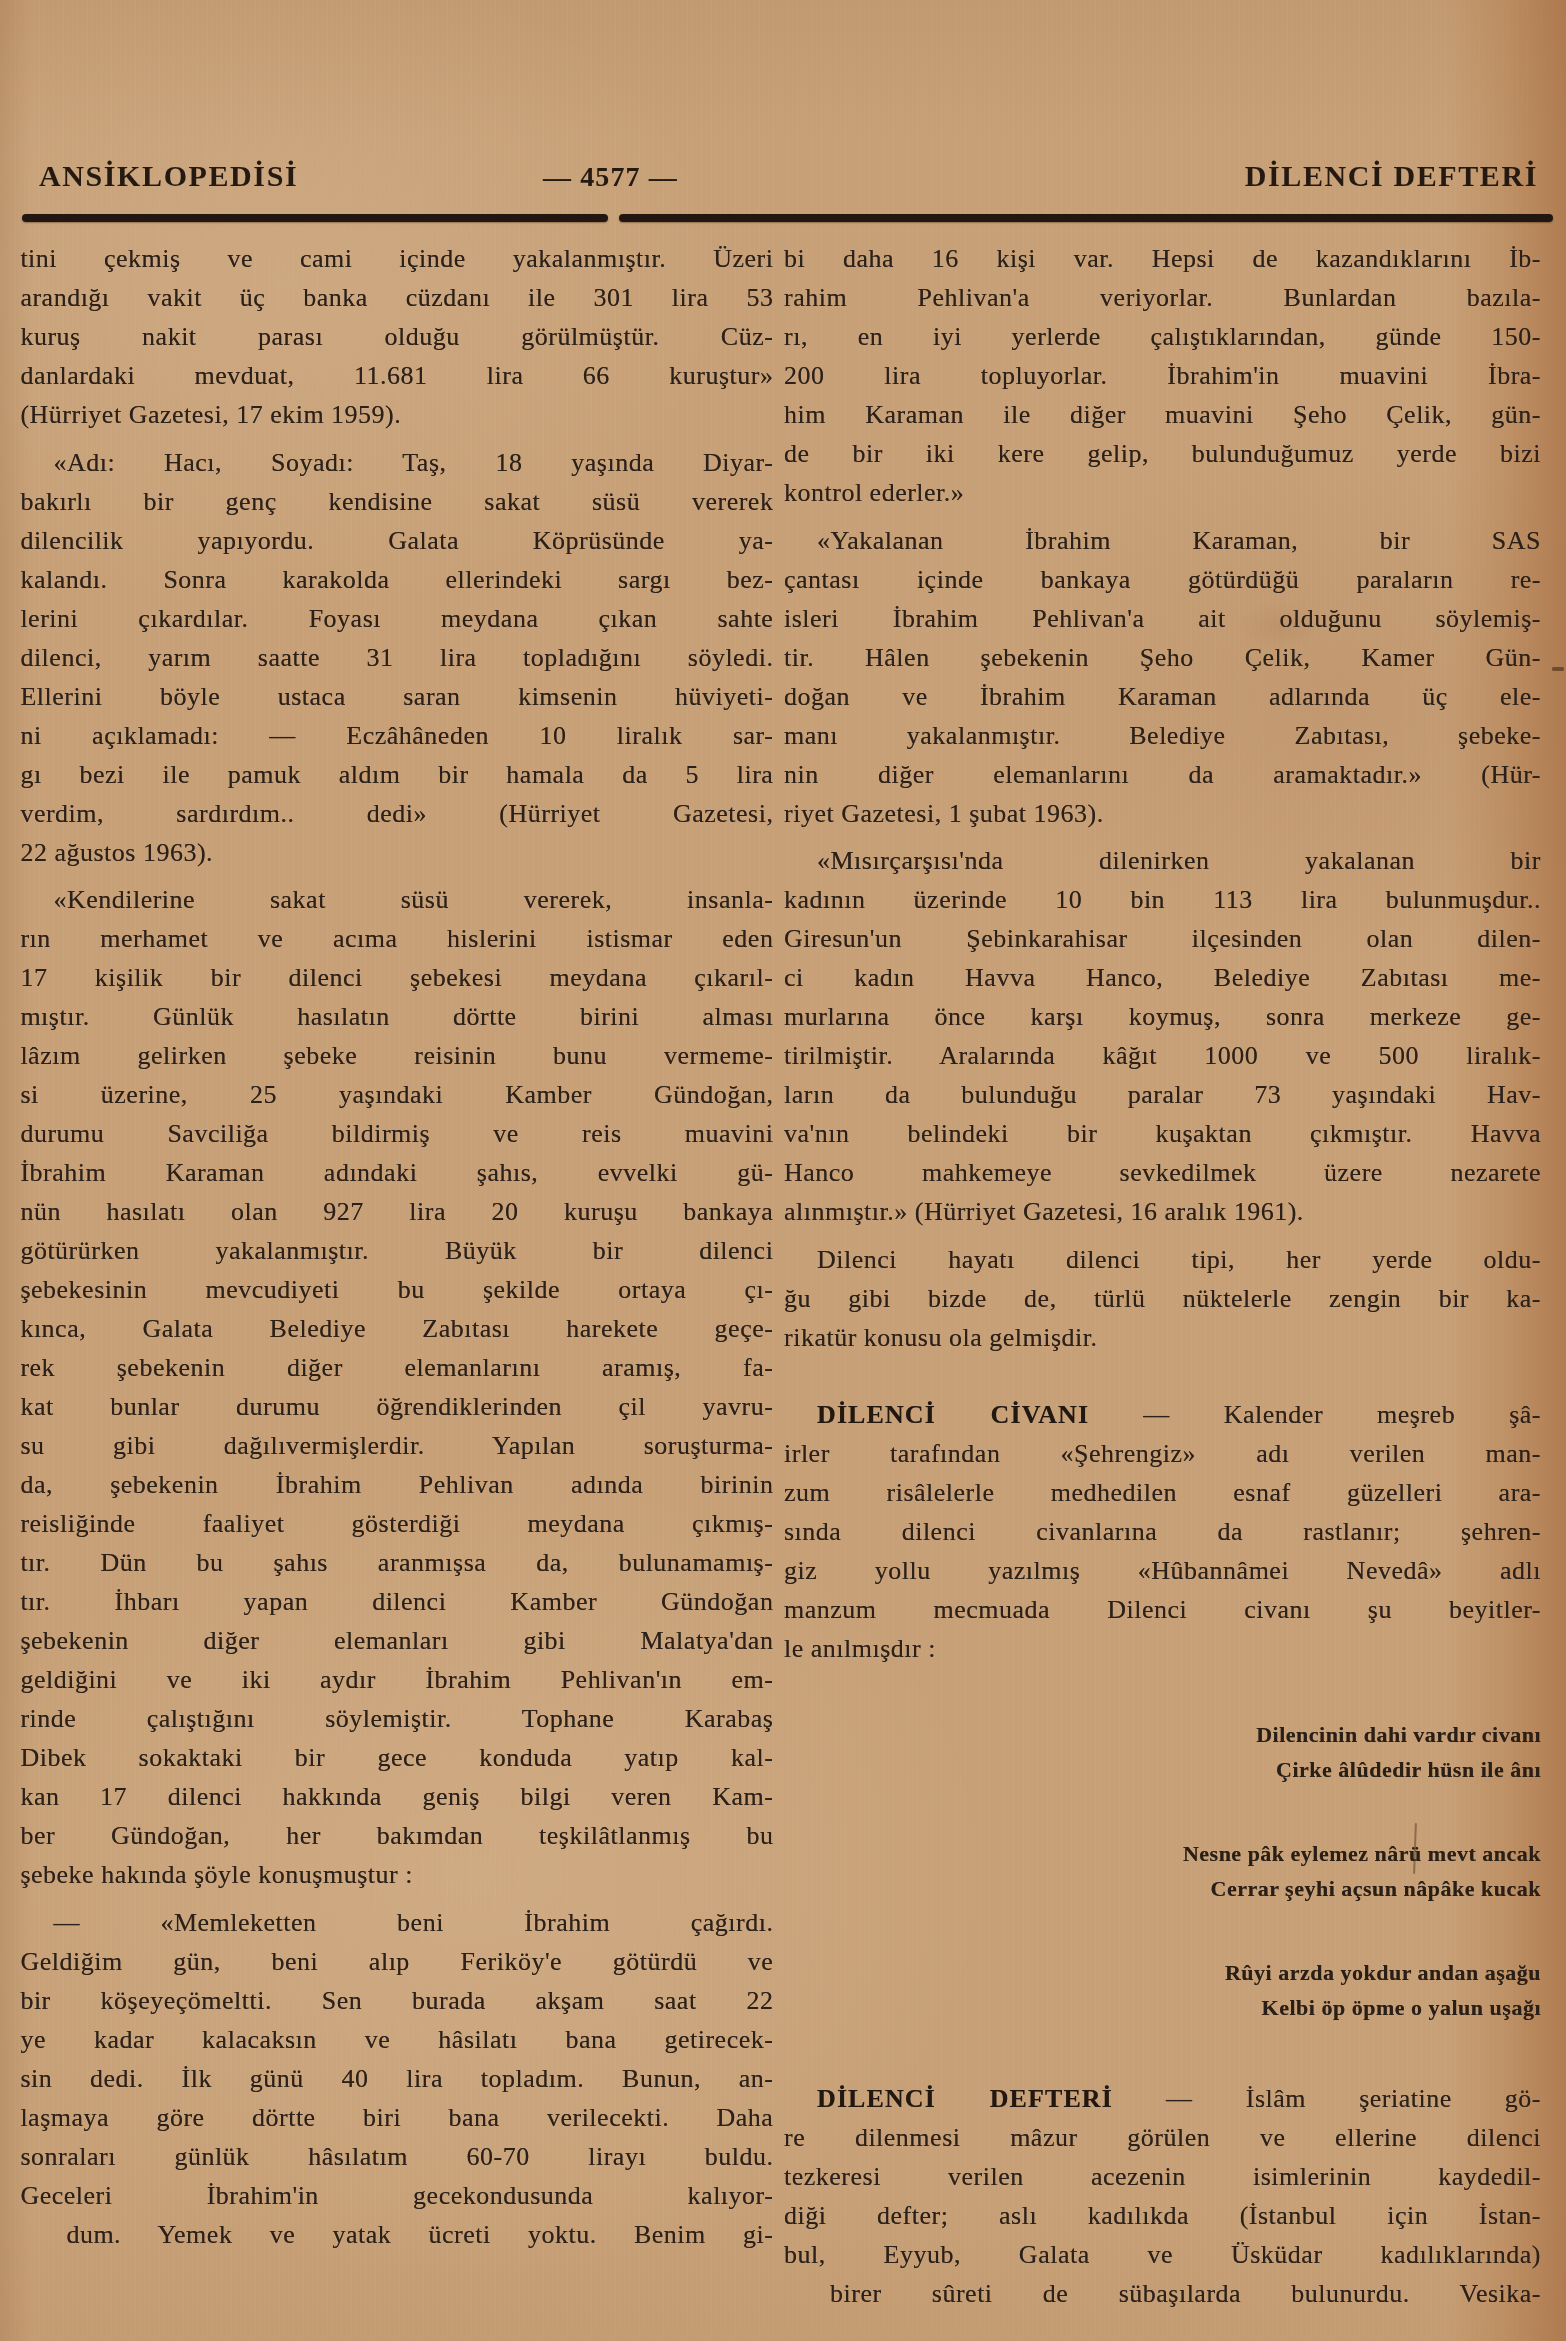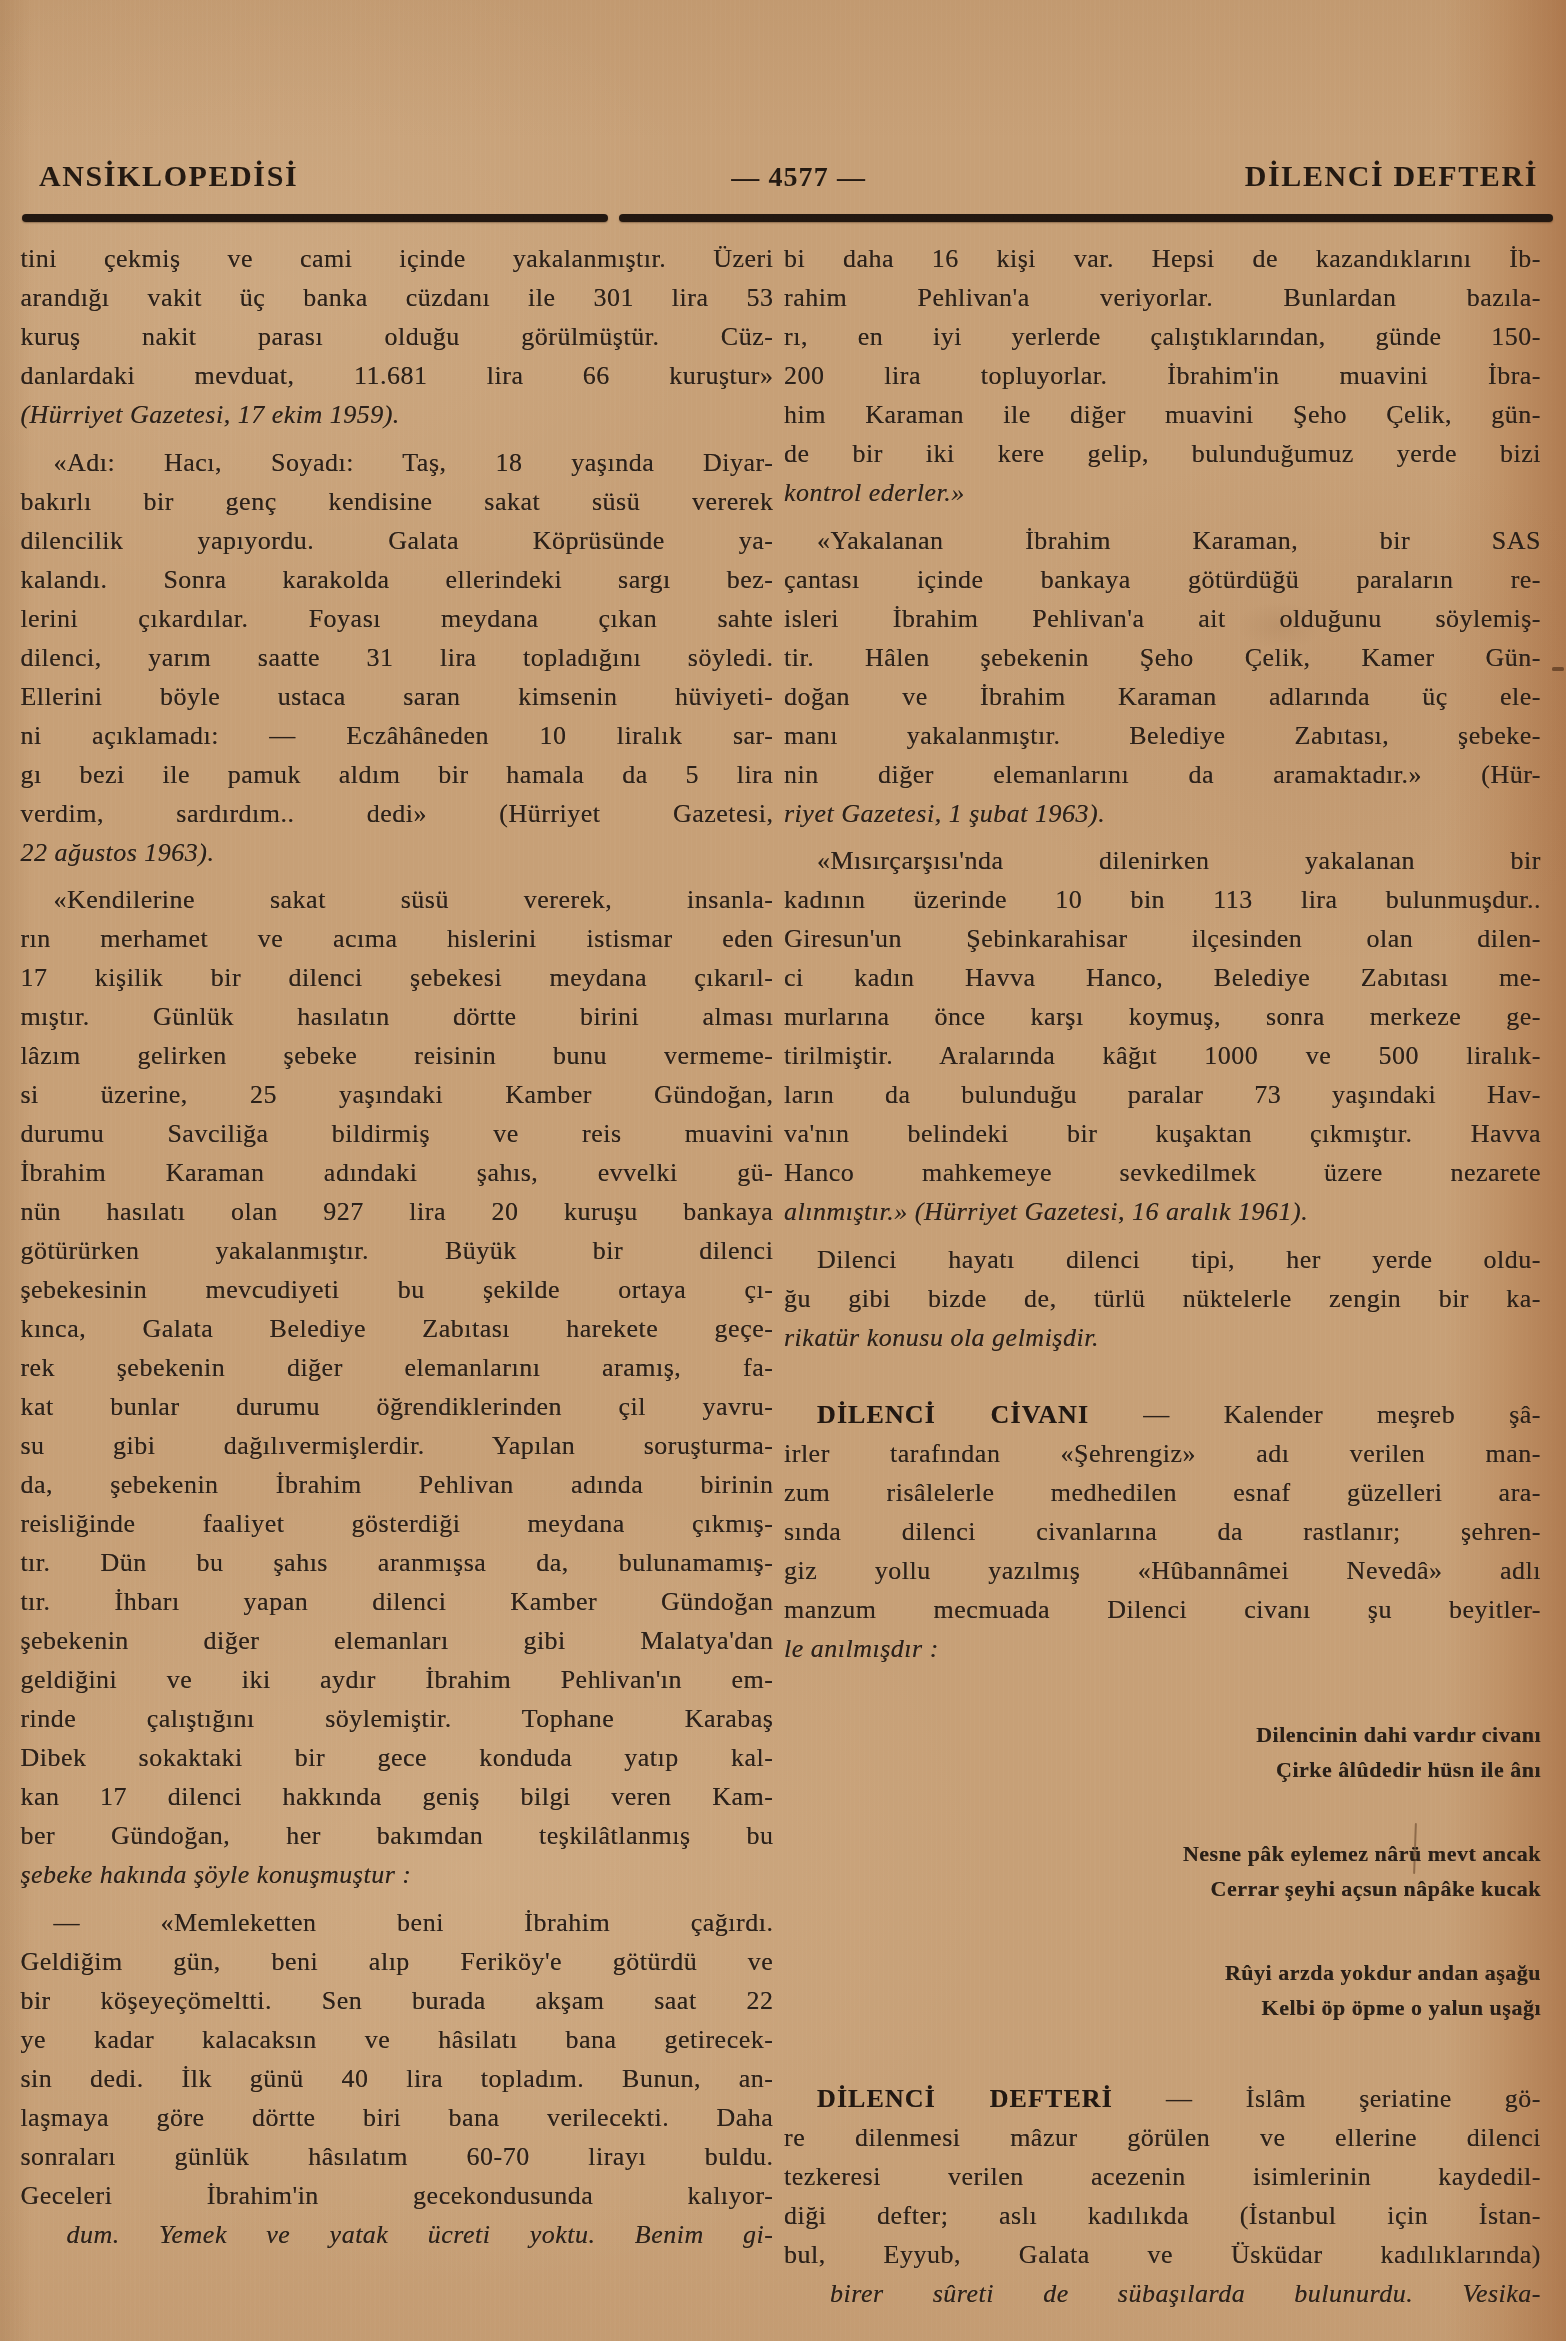--- a/index.html
+++ b/index.html
@@ -19,41 +19,41 @@
       linear-gradient(90deg, rgba(130,85,45,0.18) 0px, rgba(0,0,0,0) 32px, rgba(0,0,0,0) 1446px, rgba(166,100,50,0.25) 1505px, rgba(148,80,36,0.45) 1566px),
       linear-gradient(0deg, rgba(175,125,80,0.12) 0%, rgba(0,0,0,0) 6%, rgba(0,0,0,0) 94%, rgba(150,100,55,0.10) 100%),
       repeating-linear-gradient(90deg, rgba(255,250,240,0.025) 0px, rgba(255,250,240,0.025) 1.1px, rgba(0,0,0,0) 1.1px, rgba(0,0,0,0) 4.8px);
   }
   .stain-a{position:absolute;left:1414px;top:1823px;width:1.6px;height:51px;background:rgba(70,40,18,0.45);border-radius:1.1px;transform:rotate(2deg);}
   .stain-b{position:absolute;left:1552px;top:667px;width:12px;height:3.8px;background:rgba(60,32,14,0.55);border-radius:1.6px;}
   .stain-c{position:absolute;left:1237px;top:602px;width:86px;height:48px;background:radial-gradient(closest-side,rgba(120,75,40,0.10),rgba(0,0,0,0));}
 
   .header{position:absolute;top:159px;left:0;right:0;height:38px;color:#241a12;}
   .header .h-left{position:absolute;left:39px;top:0;font-size:30px;font-weight:bold;letter-spacing:1.6px;}
-  .header .h-center{position:absolute;left:543px;top:2.2px;width:323px;text-align:right;font-size:28px;font-weight:bold;letter-spacing:1.1px;}
+  .header .h-center{position:absolute;left:543px;top:2.2px;width:323px;text-align:left;font-size:28px;font-weight:bold;letter-spacing:1.1px;}
   .header .h-right{position:absolute;right:28px;top:0;font-size:30px;font-weight:bold;letter-spacing:1.6px;}
 
   .rule{position:absolute;top:214px;height:8px;background:#221710;border-radius:4.3px;box-shadow:0 1.1px 1.6px rgba(40,20,5,0.35);}
   .rule.seg1{left:21.5px;width:586px;}
   .rule.seg2{left:619px;width:934px;}
 
   .column{
     position:absolute;top:239px;
     font-size:26px;line-height:39px;
     color:#2b211a;
     letter-spacing:0.5px;
     text-shadow:0 0 0.5px rgba(43,30,18,0.55);
   }
   .col-left{left:20.4px;width:753px;}
   .col-right{left:784px;width:757px;}
 
   .p{margin:0;}
   .p + .p{margin-top:8.6px;}
   .p .line{text-align:justify;text-align-last:justify;}
-  .p .line.end{text-align-last:left;font-style:italic;}
+  .p .line.end{text-align-last:left;}
   .p.flush .line.end{text-align-last:justify;margin-left:46px;}
   .p.indent .line.first{text-indent:33px;}
   .p.lead{margin-top:38px;}
   .p b{letter-spacing:1.1px;color:#221812;}
 
   .verse{
     margin-top:49px;margin-left:44px;
     font-weight:bold;font-size:22px;line-height:35px;
     letter-spacing:0.5px;color:#291f17;
   }

